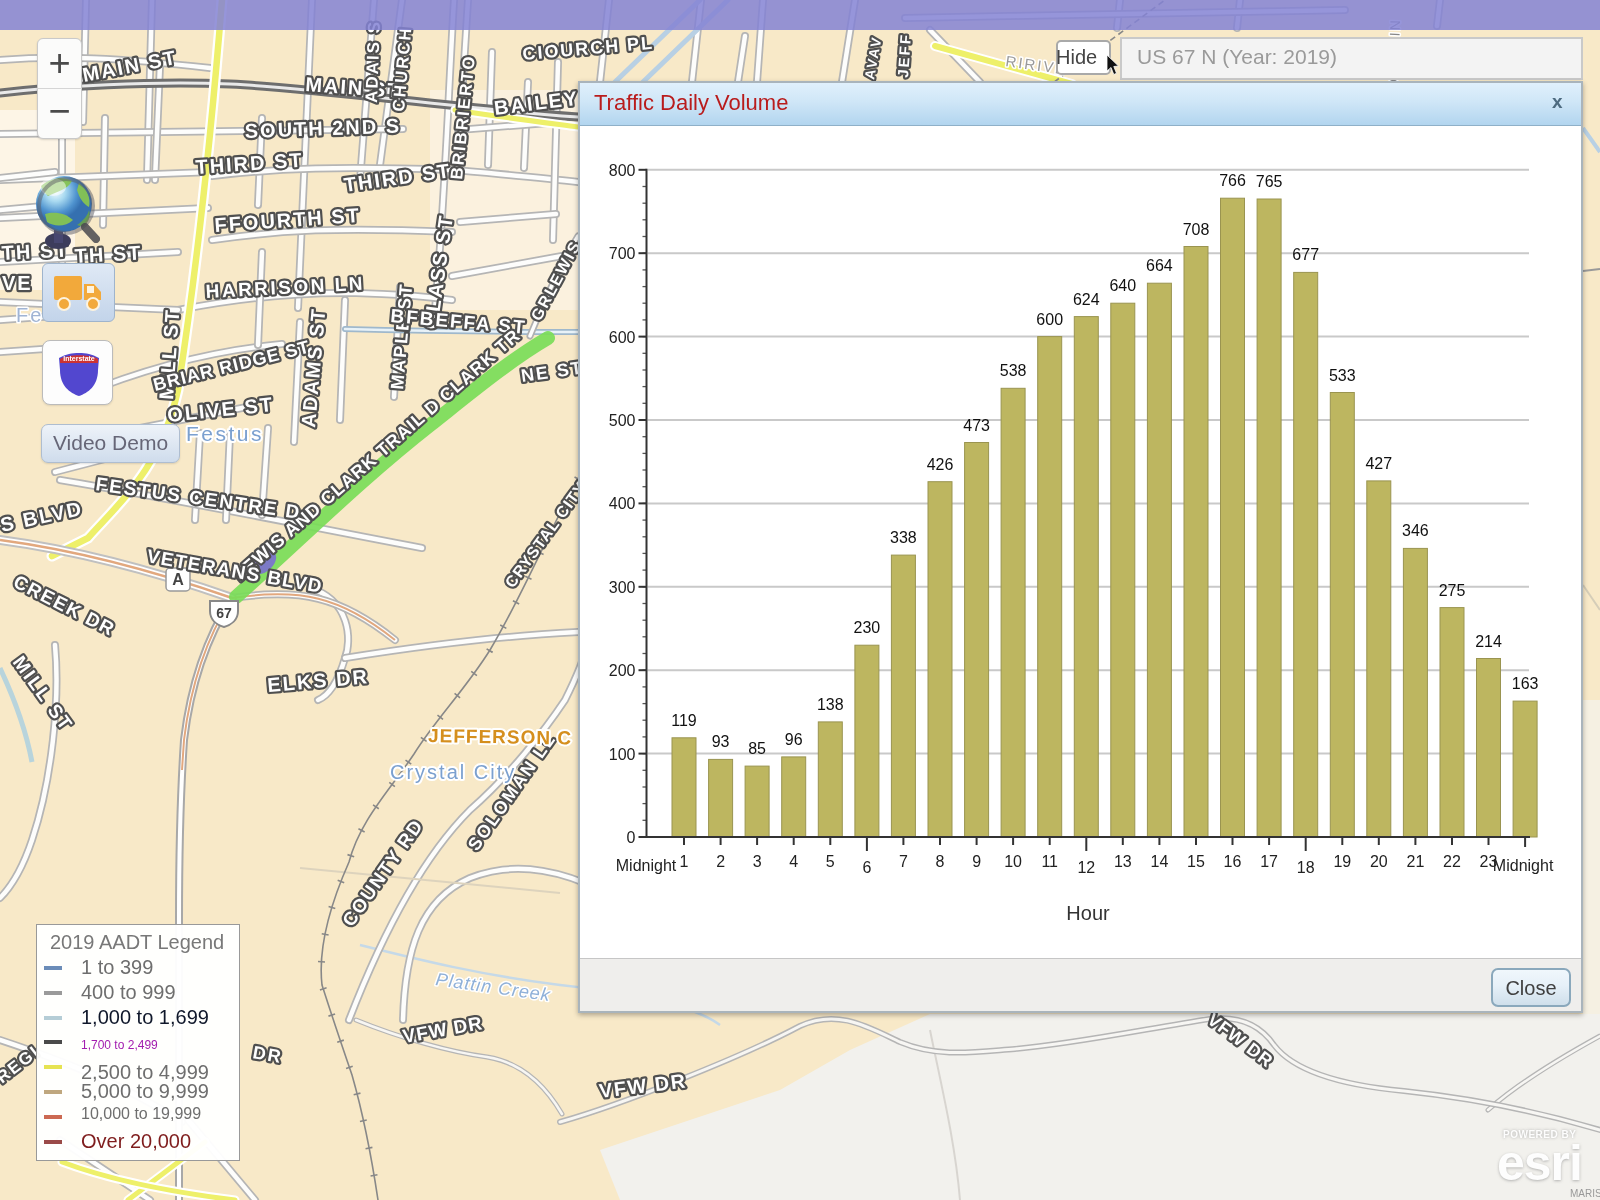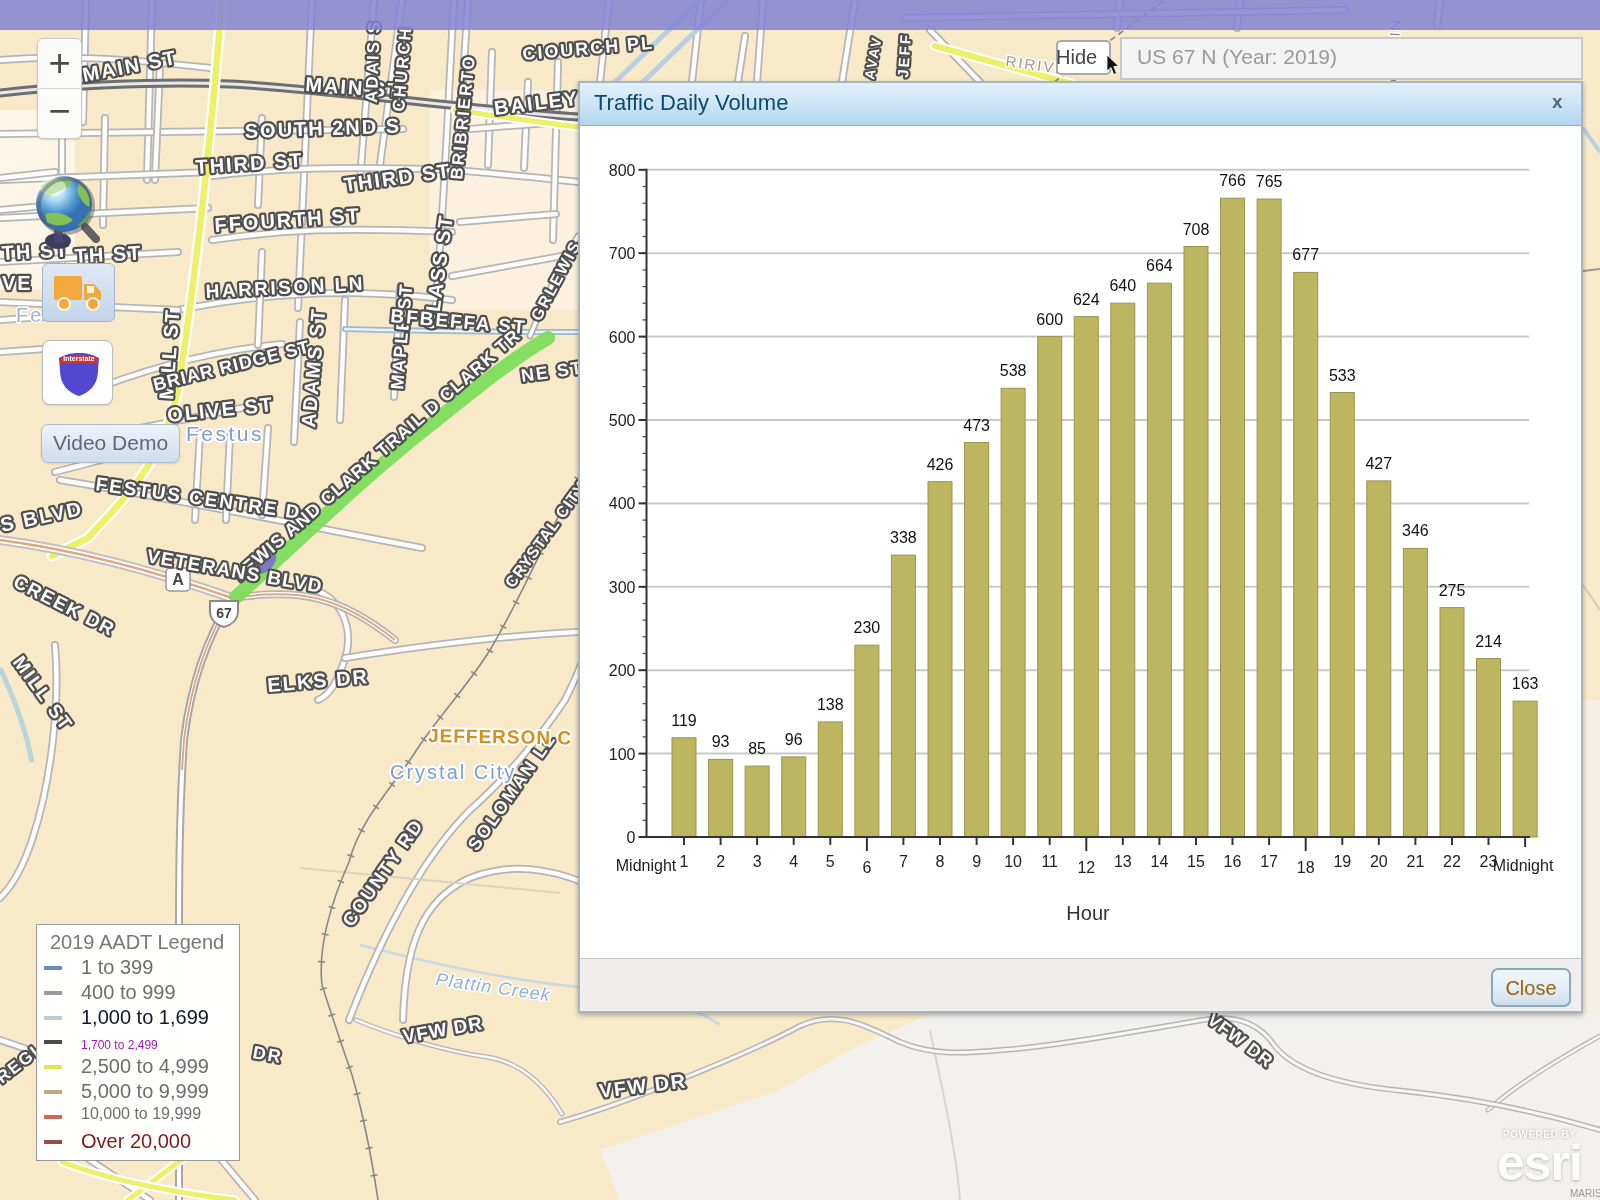--- a/index.html
+++ b/index.html
@@ -302,43 +302,43 @@
 <div style="height:24.8px;position:relative">
         <span style="position:absolute;left:8px;top:10px;width:18px;height:4px;background:#b5cdd6"></span>
         <span style="position:absolute;left:45px;top:0px;font-size:20px;color:#0f172a">1,000 to 1,699</span>
       </div>
 <div style="height:24.8px;position:relative">
         <span style="position:absolute;left:8px;top:10px;width:18px;height:4px;background:#4a4a4a"></span>
         <span style="position:absolute;left:45px;top:8px;font-size:12px;color:#a21caf">1,700 to 2,499</span>
       </div>
 <div style="height:24.8px;position:relative">
         <span style="position:absolute;left:8px;top:10px;width:18px;height:4px;background:#e6e352"></span>
-        <span style="position:absolute;left:45px;top:0px;font-size:20px;color:#6e6e6e">2,500 to 4,999</span>
+        <span style="position:absolute;left:45px;top:6px;font-size:20px;color:#6e6e6e">2,500 to 4,999</span>
       </div>
 <div style="height:24.8px;position:relative">
         <span style="position:absolute;left:8px;top:10px;width:18px;height:4px;background:#bfa77e"></span>
         <span style="position:absolute;left:45px;top:0px;font-size:20px;color:#6e6e6e">5,000 to 9,999</span>
       </div>
 <div style="height:24.8px;position:relative">
         <span style="position:absolute;left:8px;top:10px;width:18px;height:4px;background:#cc6952"></span>
         <span style="position:absolute;left:45px;top:0px;font-size:16px;color:#6e6e6e">10,000 to 19,999</span>
       </div>
 <div style="height:24.8px;position:relative">
         <span style="position:absolute;left:8px;top:10px;width:18px;height:4px;background:#9a4a48"></span>
         <span style="position:absolute;left:45px;top:0px;font-size:20px;color:#7f1d1d">Over 20,000</span>
       </div>
 </div>
 
 <div class="abs" style="left:578px;top:81px;width:1005px;height:932px;background:#fff;border:2px solid #a9b4bc;box-shadow:0 2px 5px rgba(0,0,0,0.3)"></div>
 <div class="abs" style="left:580px;top:83px;width:1001px;height:43px;background:linear-gradient(#e0f0fc,#cfe6f7 45%,#b2d5ef);border-bottom:1px solid #8fb0c8"></div>
-<div class="abs" style="left:594px;top:90px;font-size:22px;color:#0c4a6e">Traffic Daily Volume</div>
+<div class="abs" style="left:594px;top:90px;font-size:22px;color:#b91c1c">Traffic Daily Volume</div>
 <div class="abs" style="left:1552px;top:91px;font-size:19px;font-weight:bold;color:#4e6b80">x</div>
 <div class="abs" style="left:580px;top:958px;width:1001px;height:53px;background:#efeeec;border-top:1px solid #c6c6c6"></div>
 <div class="abs" style="left:1491px;top:968px;width:80px;height:39px;background:linear-gradient(#f0f7fc,#e6f0f8 45%,#cfdfeb);border:2px solid #8aa8bc;border-radius:7px"></div>
-<div class="abs" style="left:1491px;top:977px;width:80px;text-align:center;font-size:20px;color:#a16207">Close</div>
+<div class="abs" style="left:1491px;top:977px;width:80px;text-align:center;font-size:20px;color:#404040">Close</div>
 
 <svg class="abs" style="left:0;top:0" width="1600" height="1200" pointer-events="none">
 <line x1="647.5" y1="753.6" x2="1529" y2="753.6" stroke="#c9c9c9" stroke-width="2"></line>
 <line x1="647.5" y1="670.2" x2="1529" y2="670.2" stroke="#c9c9c9" stroke-width="2"></line>
 <line x1="647.5" y1="586.8" x2="1529" y2="586.8" stroke="#c9c9c9" stroke-width="2"></line>
 <line x1="647.5" y1="503.4" x2="1529" y2="503.4" stroke="#c9c9c9" stroke-width="2"></line>
 <line x1="647.5" y1="420.0" x2="1529" y2="420.0" stroke="#c9c9c9" stroke-width="2"></line>
 <line x1="647.5" y1="336.6" x2="1529" y2="336.6" stroke="#c9c9c9" stroke-width="2"></line>
 <line x1="647.5" y1="253.2" x2="1529" y2="253.2" stroke="#c9c9c9" stroke-width="2"></line>
 <line x1="647.5" y1="169.8" x2="1529" y2="169.8" stroke="#c9c9c9" stroke-width="2"></line>

